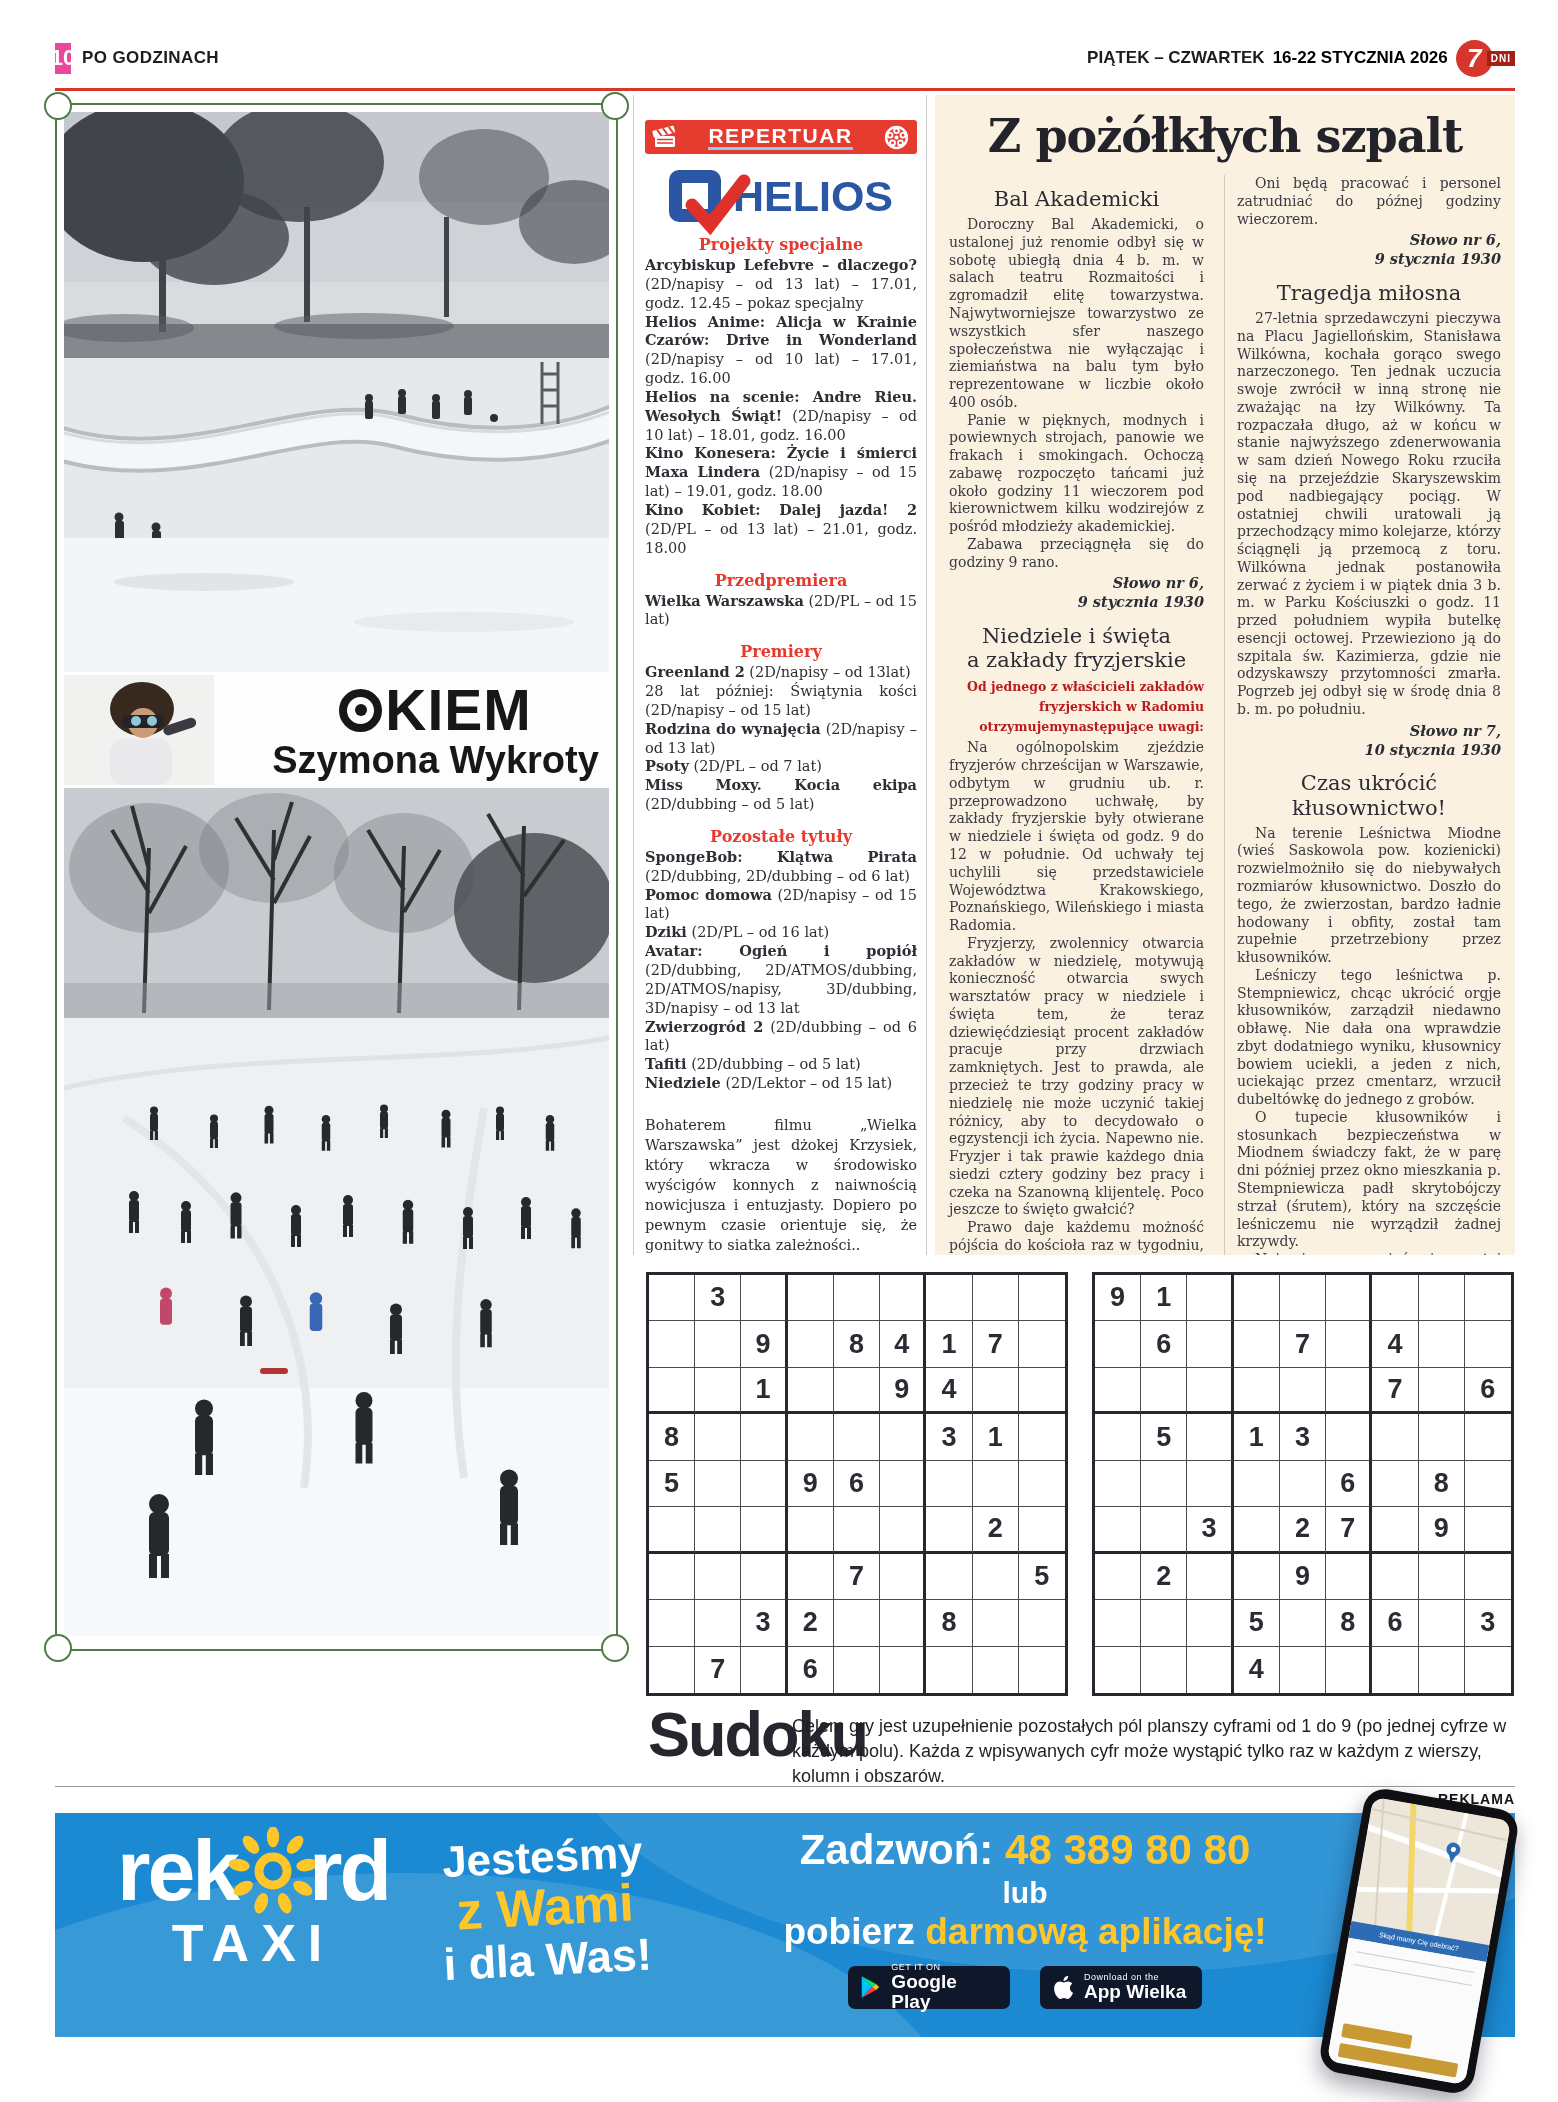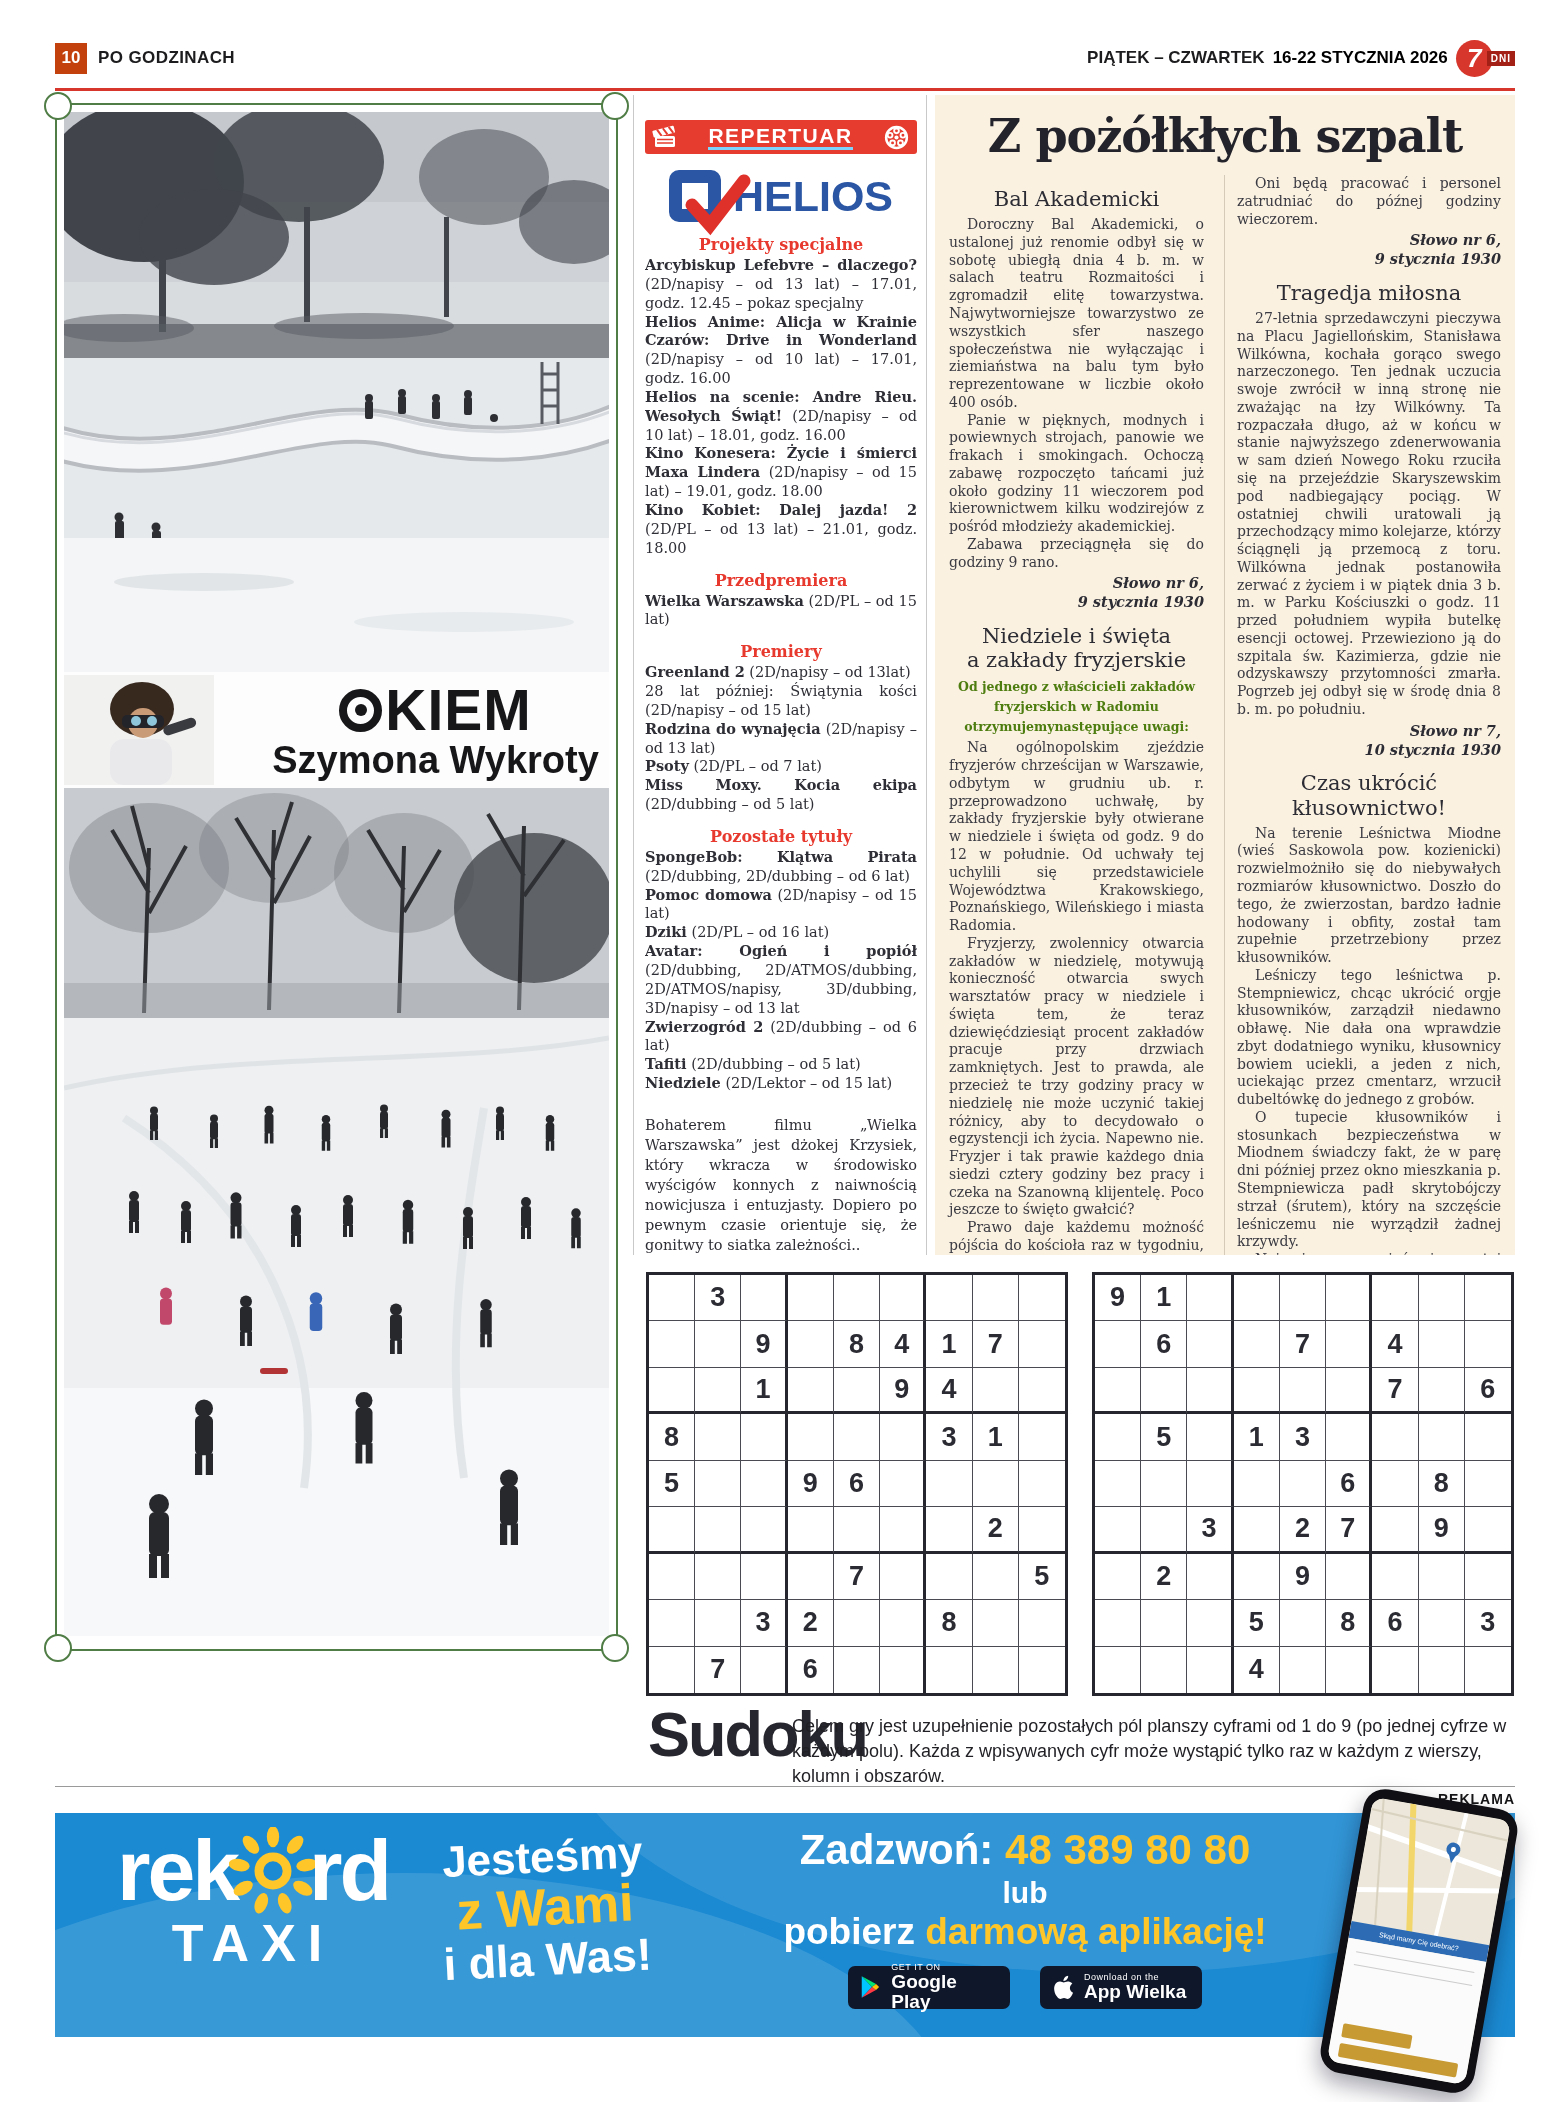--- a/index.html
+++ b/index.html
@@ -3,22 +3,22 @@
 <meta charset="utf-8">
 <style>
   html,body{margin:0;padding:0;background:#fff;}
   .page{position:relative;width:1558px;height:2102px;background:#fff;overflow:hidden;
         font-family:"Liberation Sans",sans-serif;color:#1c1c1e;}
 
   
   .top-bar{position:absolute;left:55px;right:43px;top:38px;height:40px;
            display:flex;align-items:center;justify-content:space-between;}
   .top-left{display:flex;align-items:center;gap:11px;}
-  .page-badge{width:32px;height:31px;background:#c2410c;color:#fff;font-weight:bold;
-              font-size:17px;display:flex;align-items:center;justify-content:center;}
+  .page-badge{width:16px;height:31px;background:#ec4899;color:#fff;font-weight:bold;
+              font-size:22px;display:flex;align-items:center;justify-content:center;}
   .section-title{font-size:17px;font-weight:bold;letter-spacing:.4px;}
   .top-right{display:flex;align-items:center;gap:8px;}
   .date-black{font-size:17px;font-weight:bold;}
   .date-red{font-size:17px;font-weight:bold;color:#000000;}
   .logo7{display:flex;align-items:center;}
   .logo7-circle{width:37px;height:37px;border-radius:50%;background:#d6362b;color:#fff;
                 font-size:26px;font-weight:bold;font-style:italic;display:flex;
                 align-items:center;justify-content:center;}
   .logo7-dni{background:#a32017;color:#fff;font-size:10px;font-weight:bold;
              padding:2px 4px;margin-left:-6px;letter-spacing:1px;}
@@ -72,21 +72,21 @@
   .art-col{width:50%;box-sizing:border-box;}
   #art-left{padding-right:20px;border-right:1px solid #d5cab7;}
   #art-right{padding-left:12px;}
   .art-h{font-family:"DejaVu Serif",serif;font-weight:normal;font-size:21px;
          text-align:center;color:#2c2c34;margin:12px 0 5px;line-height:1.15;}
   .art-p{font-family:"DejaVu Serif",serif;font-size:14px;line-height:1.27;color:#3a3a42;
          text-align:justify;text-indent:18px;margin:0;}
   .art-byline{font-family:"DejaVu Serif",serif;font-weight:bold;font-style:italic;
               font-size:14.5px;text-align:right;margin:3px 0 4px;color:#2c2c34;line-height:1.3;}
   .art-intro{font-family:"DejaVu Serif",serif;font-weight:bold;font-size:12.5px;
-             text-align:center;line-height:1.6;margin:4px 0 2px;color:#4d7c0f;}
+             text-align:right;line-height:1.6;margin:4px 0 2px;color:#b91c1c;}
 
   
   .sudoku-grid{position:absolute;top:1272px;width:422px;height:424px;display:grid;
                grid-template-columns:repeat(9,1fr);grid-template-rows:repeat(9,1fr);
                border:3px solid #26262e;box-sizing:border-box;background:#fff;}
   #grid1{left:646px;} #grid2{left:1092px;}
   .su-cell{border-right:1px solid #4a4a52;border-bottom:1px solid #4a4a52;
            display:flex;align-items:center;justify-content:center;
            font-weight:bold;font-size:27px;color:#2b2b33;}
   .su-cell.bR{border-right:3px solid #26262e;}

